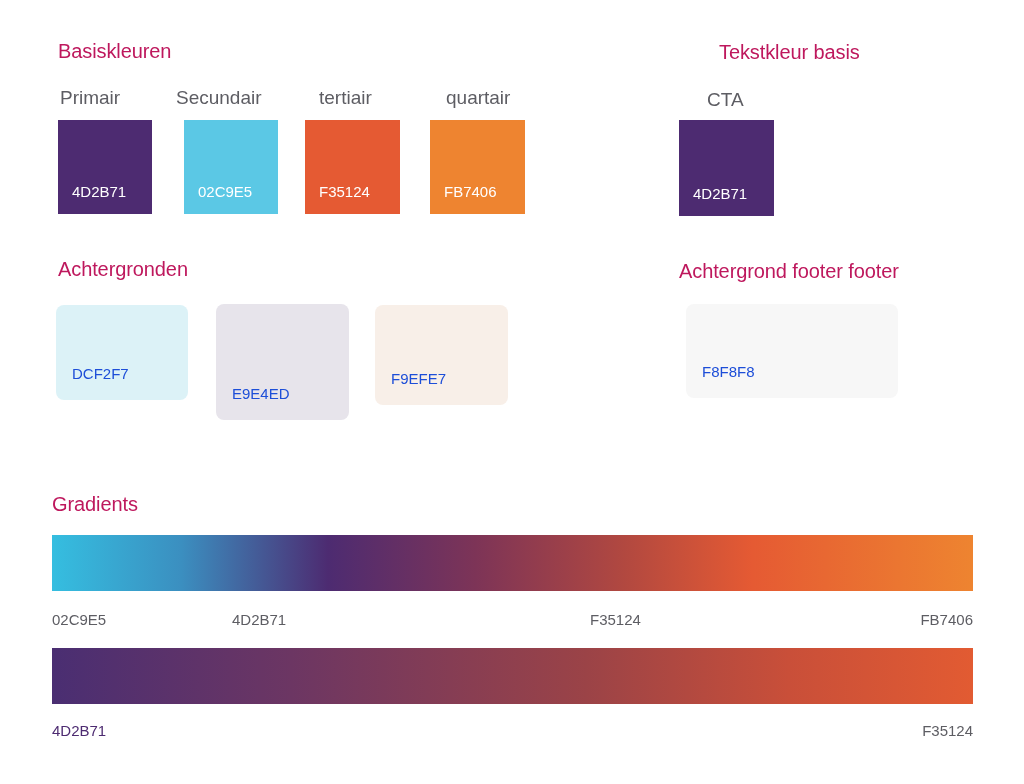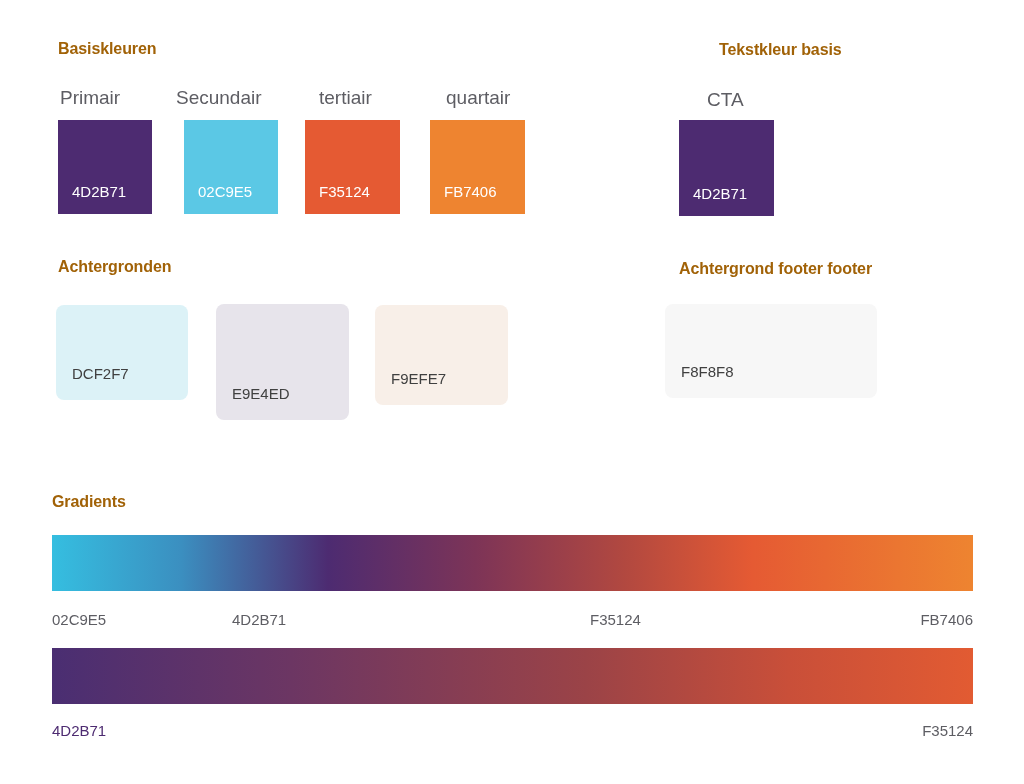--- a/index.html
+++ b/index.html
@@ -17,23 +17,23 @@
     -webkit-font-smoothing: antialiased;
   }
   .page {
     position: absolute;
     inset: 0;
   }
 
   
   .section-heading {
     position: absolute;
-    font-size: 16px;
-    font-weight: bold;
-    color: #a16207;
+    font-size: 20px;
+    font-weight: normal;
+    color: #be185d;
     letter-spacing: -0.1px;
     white-space: nowrap;
   }
 
   
   .role-label {
     position: absolute;
     font-size: 19px;
     font-weight: normal;
     color: #5d5d63;
@@ -60,21 +60,21 @@
     position: absolute;
     box-sizing: border-box;
     border-radius: 8px;
   }
   .swatch-soft .swatch-hex {
     position: absolute;
     left: 16px;
     bottom: 18px;
     font-size: 15px;
     font-weight: normal;
-    color: #404040;
+    color: #1d4ed8;
     white-space: nowrap;
   }
 
   
   .gradient-bar {
     position: absolute;
     box-sizing: border-box;
   }
   .gradient-caption {
     position: absolute;
@@ -135,21 +135,21 @@
   <div class="swatch-soft" style="left:216px; top:304px; width:133px; height:116px; background:#E7E4EB;">
     <span class="swatch-hex">E9E4ED</span>
   </div>
 
   <div class="swatch-soft" style="left:375px; top:305px; width:133px; height:100px; background:#F8EFE8;">
     <span class="swatch-hex">F9EFE7</span>
   </div>
 
   <div class="section-heading" style="left:679px; top:260px;">Achtergrond footer footer</div>
 
-  <div class="swatch-soft" style="left:665px; top:304px; width:212px; height:94px; background:#F7F7F7;">
+  <div class="swatch-soft" style="left:686px; top:304px; width:212px; height:94px; background:#F7F7F7;">
     <span class="swatch-hex">F8F8F8</span>
   </div>
 
   <div class="section-heading" style="left:52px; top:493px;">Gradients</div>
 
   <div class="gradient-bar" style="left: 52px; top: 535px; width: 921px; height: 56px; background-image: linear-gradient(to right, rgb(53, 190, 224) 0%, rgb(59, 143, 192) 14%, rgb(77, 43, 113) 30%, rgb(125, 52, 87) 46%, rgb(177, 72, 64) 62%, rgb(229, 90, 51) 76%, rgb(238, 132, 48) 100%);"></div>
 
   <div class="gradient-caption" style="left:52px; top:611px;">02C9E5</div>
   <div class="gradient-caption" style="left:232px; top:611px;">4D2B71</div>
   <div class="gradient-caption" style="left:590px; top:611px;">F35124</div>

